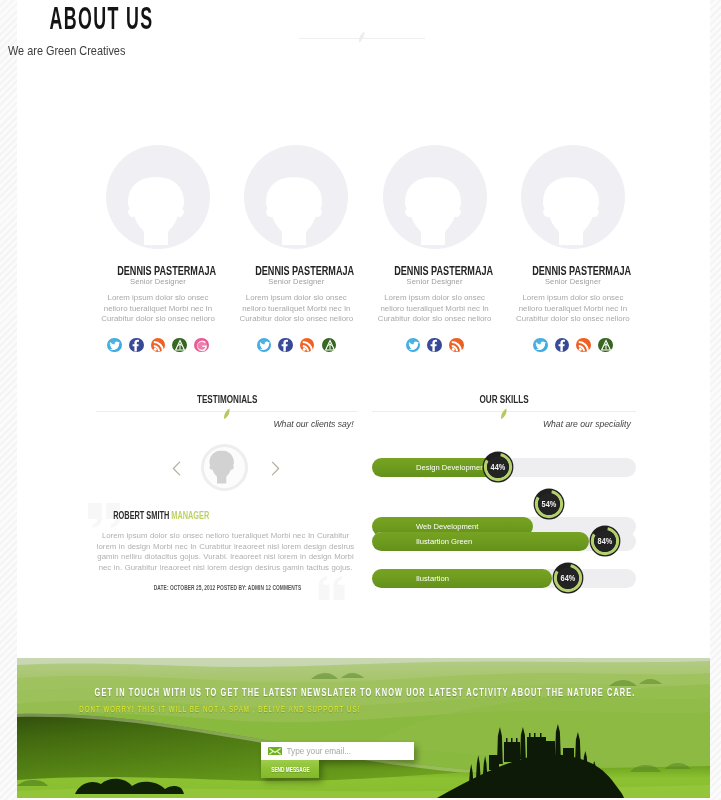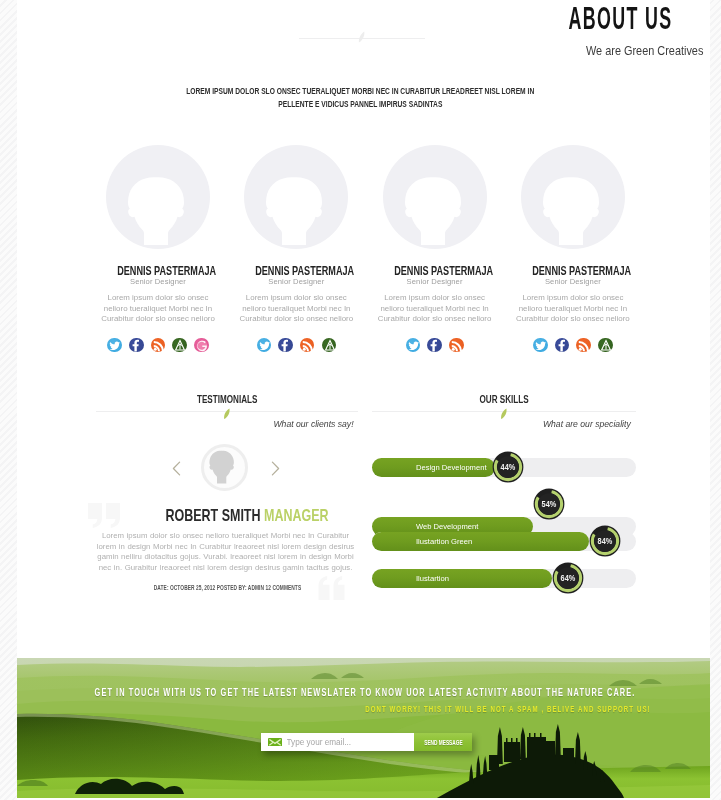--- a/index.html
+++ b/index.html
@@ -8,21 +8,21 @@
        font-family:"Liberation Sans",sans-serif;-webkit-font-smoothing:antialiased;}
   .page{position:relative;width:721px;height:800px;overflow:hidden;
         transform:translateZ(0);
         background:
           repeating-linear-gradient(-45deg,#f4f4f5 0px,#f4f4f5 2px,#fbfbfb 2px,#fbfbfb 5px);}
   .sheet{position:absolute;left:17px;top:0;width:693px;height:800px;background:#fff;}
 
   
   .cond{display:inline-block;transform:scaleX(.80);transform-origin:center;white-space:nowrap;}
   body{will-change:transform;}
-  .h-main{position:absolute;left:0;right:10px;text-align:right;}
+  .h-main{position:absolute;left:0;right:0;text-align:left;}
   .about-title{font-weight:bold;font-size:31px;letter-spacing:2.4px;color:#141414;line-height:1;
                transform:scaleX(.575);}
   .about-sub{font-size:12.4px;color:#3c3c3c;display:inline-block;transform:scaleX(.88);}
 
   .divider{position:absolute;height:1px;background:#ececed;}
   .leaf{position:absolute;width:7px;height:12px;}
 
   
   .intro{position:absolute;left:0;right:0;text-align:center;color:#2d2d2d;
          font-weight:bold;font-size:9.8px;line-height:12.5px;}
@@ -45,21 +45,21 @@
   .sec-title{text-align:center;font-weight:bold;font-size:11.6px;color:#2c2c2c;line-height:10px;}
   .sec-title .cond{transform:scaleX(.70);}
   .sec-sub{text-align:right;font-size:9.6px;color:#3f3f3f;line-height:11px;font-style:italic;}
   .sec-sub span{display:inline-block;transform:scaleX(.90);}
 
   
   .t-avatar{position:absolute;border-radius:50%;overflow:hidden;
             background:#fcfcfc;border:3px solid #eeeeee;box-sizing:border-box;}
   .t-avatar svg{position:absolute;left:-3px;top:-3px;}
   .arrow{position:absolute;}
-  .t-name{position:absolute;text-align:right;font-weight:bold;font-size:17px;color:#2b2b2b;line-height:11px;}
+  .t-name{position:absolute;text-align:left;font-weight:bold;font-size:10px;color:#2b2b2b;line-height:11px;}
   .t-name .cond{transform:scaleX(.735);}
   .t-role{color:#bad167;}
   .t-text{position:absolute;text-align:center;font-size:7.8px;line-height:10.6px;color:#b0b0b0;
           word-spacing:.4px;}
   .t-meta{position:absolute;text-align:center;font-size:7.6px;font-weight:bold;color:#555;letter-spacing:.1px;line-height:8px;}
   .t-meta .cond{transform:scaleX(.638);}
   .qmark{position:absolute;}
 
   
   .skill{position:absolute;left:0;height:19px;}
@@ -67,21 +67,21 @@
   .fill{position:absolute;left:0;top:0;height:19px;border-radius:10px;
         background:linear-gradient(180deg,#77a322 0%,#6f9c1f 48%,#63901a 100%);}
   .slabel{position:absolute;left:12px;top:0;height:25px;line-height:19px;font-size:7.6px;color:#fff;white-space:nowrap;margin-left:32px;}
   .badge{position:absolute;width:29px;height:29px;}
 
   
   .news{position:absolute;left:17px;top:658px;width:693px;height:140px;overflow:hidden;}
   .news-l1{position:absolute;left:0;right:0;text-align:center;color:#fff;font-weight:bold;font-size:10.2px;
            line-height:10px;text-shadow:0 1px 1px rgba(0,0,0,.25);}
   .news-l1 .cond{transform:translateX(-25px) scaleX(.725);letter-spacing:1.48px;}
-  .news-l2{position:absolute;left:0;right:0;text-align:right;color:#e5ea2b;font-weight:bold;font-size:8.7px;
+  .news-l2{position:absolute;left:0;right:0;text-align:left;color:#e5ea2b;font-weight:normal;font-size:8.7px;
            line-height:9px;text-shadow:0 1px 1px rgba(0,0,0,.2);}
   .news-l2 .cond{transform:translateX(2px) scaleX(.70);letter-spacing:1.55px;}
   .form{position:absolute;display:flex;filter:drop-shadow(3px 4px 3px rgba(0,0,0,.30));}
   .email-wrap{width:153px;height:18px;background:#fff;box-sizing:border-box;display:flex;align-items:center;}
   .send{width:58px;height:18px;background:linear-gradient(180deg,#9ecc4b 0%,#8cc033 55%,#83b92b 100%);color:#fff;
         font-weight:bold;font-size:6.8px;display:flex;align-items:center;justify-content:center;
         text-shadow:0 1px 1px rgba(0,0,0,.22);}
   .send .cond{transform:scaleX(.70);}
   .news-bg{position:absolute;left:0;top:0;display:block;}
   .mail-ico{display:block;margin-left:6.5px;line-height:0;}
@@ -99,24 +99,20 @@
     <span class="cond about-title">ABOUT US</span>
   </div>
   <div class="divider" style="left:299px;top:38px;width:126px;background:#eeeeef;"></div>
   <svg class="leaf" style="left:358px;top:31px;" viewBox="0 0 7 12">
     <path d="M6.3 0.4 C2.6 3.0 0.4 7.2 0.9 11.6 C4.6 9.0 6.9 4.8 6.3 0.4 Z" fill="#ededed"></path>
   </svg>
   <div class="h-main" style="top:41px">
     <span class="about-sub">We are Green Creatives</span>
   </div>
 
-  <div class="intro" style="top:85px">
-    <span class="cond">LOREM  IPSUM DOLOR SLO ONSEC  TUERALIQUET MORBI NEC IN CURABITUR LREADREET NISL LOREM IN</span><br>
-    <span class="cond">PELLENTE E VIDICUS PANNEL IMPIRUS SADINTAS</span>
-  </div>
 
   <div class="team" id="team">
       <div class="col" style="left: 0px;">
         <svg class="avatar" viewBox="0 0 104 104">
           <path fill="#f0f0f4" fill-rule="evenodd" d="M52 0A52 52 0 0 0 0 52 52 52 0 0 0 52 104 52 52 0 0 0 104 52 52 52 0 0 0 52 0ZM52 32.2c12.5 0 21.6 6.6 24.8 16.6.8 2.7 1.2 5.6 1.2 8.6 0 2.6-.6 4.7-1.9 6.2 1.2.7 1.8 1.9 1.7 3.4-.3 2.9-2.3 5.2-4.6 5.2-.6 0-1.2-.1-1.7-.4-1.5 5-4.2 9.6-7.8 13-1.1 1-1.7 2.4-1.7 3.8v11.3H38V88.6c0-1.4-.6-2.8-1.7-3.8-3.6-3.4-6.3-8-7.8-13-.5.3-1.1.4-1.7.4-2.3 0-4.3-2.3-4.6-5.2-.1-1.5.5-2.7 1.7-3.4-1.3-1.5-1.9-3.6-1.9-6.2 0-3 .4-5.9 1.2-8.6 3.2-10 12.3-16.6 24.8-16.6Z"></path>
         </svg>
         <div class="m-name"><span class="cond">DENNIS PASTERMAJA</span></div>
         <div class="m-role">Senior Designer</div>
         <div class="m-desc">Lorem ipsum dolor slo onsec  nelioro tueraliquet Morbi nec In Curabitur dolor slo onsec  nelioro</div>
         <div class="socials">
@@ -298,21 +294,21 @@
     <svg class="leaf" style="left:500px;top:408px;width:7.5px;height:11.5px;" viewBox="0 0 7 12">
       <path d="M6.3 0.4 C2.0 3.0 0.2 7.2 0.8 11.6 C5.1 9.0 7.0 4.8 6.3 0.4 Z" fill="#b5c95e"></path>
     </svg>
     <div class="sec-sub" style="position:absolute;left:372px;top:418px;width:264px;"><span>What are our speciality</span></div>
     <div id="skills">
         <div class="skill" style="left: 372px; top: 457.5px; width: 264px;">
           <div class="track"></div>
           <div class="fill" style="width:122.5px"></div>
           <div class="slabel">Design Development</div>
         </div>
-        <div class="badge" style="left: 492px; top: 451px; width: 28px; height: 32px;"><svg viewBox="0 0 32 32" width="32" height="32">
+        <div class="badge" style="left: 482px; top: 451px; width: 28px; height: 32px;"><svg viewBox="0 0 32 32" width="32" height="32">
             <circle cx="16" cy="16" r="15.4" fill="#1f1f1f"></circle>
             <circle cx="16" cy="16" r="12.6" fill="none" stroke="#b5d16e" stroke-width="3.1" stroke-dasharray="63.3 315.8" transform="rotate(-78 16 16)"></circle>
             <circle cx="16" cy="16" r="10.80" fill="#232323"></circle>
             <text x="16" y="19.2" text-anchor="middle" fill="#f2f2f2" font-size="8.8" font-family="Liberation Sans, sans-serif" font-weight="bold" transform="scale(0.84 1)" transform-origin="16 16">44%</text>
           </svg></div>
         <div class="skill" style="left: 372px; top: 517px; width: 264px;">
           <div class="track"></div>
           <div class="fill" style="width:161.3px"></div>
           <div class="slabel">Web Development</div>
         </div>
@@ -441,21 +437,21 @@
       </g>
     </svg>
 
     <div class="news-l1" style="top:30px;">
       <span class="cond">GET IN TOUCH WITH US TO GET THE LATEST NEWSLATER  TO KNOW UOR  LATEST ACTIVITY ABOUT THE NATURE  CARE.</span>
     </div>
     <div class="news-l2" style="top:47px;">
       <span class="cond">DONT WORRY!  THIS IT WILL BE NOT A SPAM , BELIVE AND SUPPORT US!</span>
     </div>
 
-    <div class="form" style="left:244px;top:75px;">
+    <div class="form" style="left:244px;top:84px;flex-direction:column;">
       <div class="email-wrap">
         <span class="mail-ico">
           <svg viewBox="0 0 14 8.5" width="14" height="8.5">
             <rect x="0" y="0" width="14" height="8.5" rx="1" fill="#6ab01a"></rect>
             <path d="M1.4 1.5 L7 5.3 L12.6 1.5" fill="none" stroke="#dff0c0" stroke-width="1.5"></path>
             <path d="M1.3 7.3 L5.2 4.2 M12.7 7.3 L8.8 4.2" fill="none" stroke="#dff0c0" stroke-width="1.2"></path>
           </svg>
         </span>
         <input class="email-input" placeholder="Type your email..." style="">
       </div>

